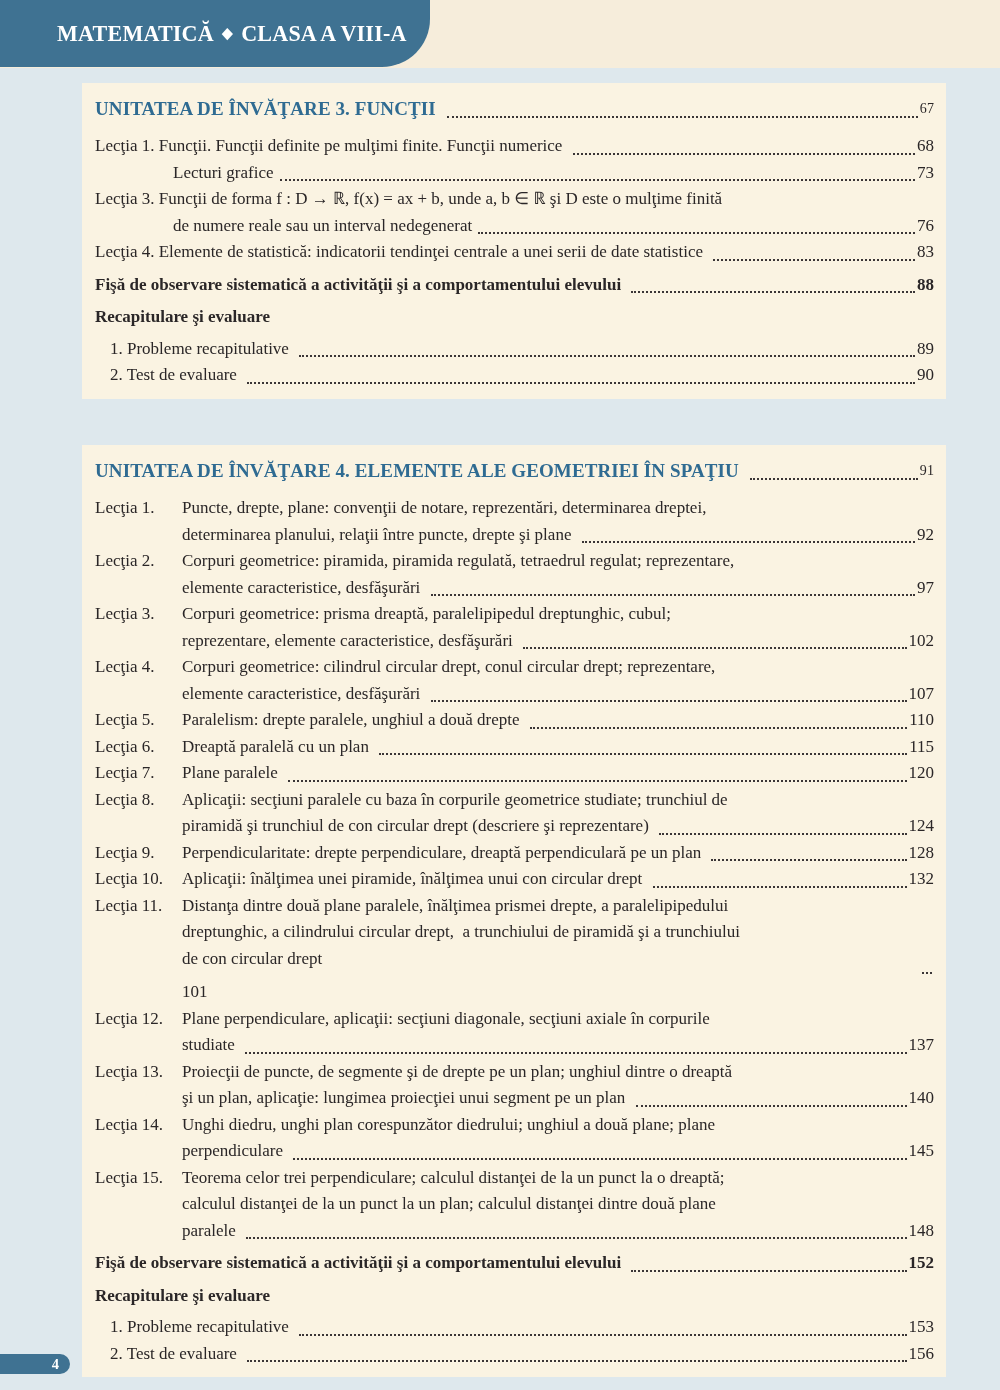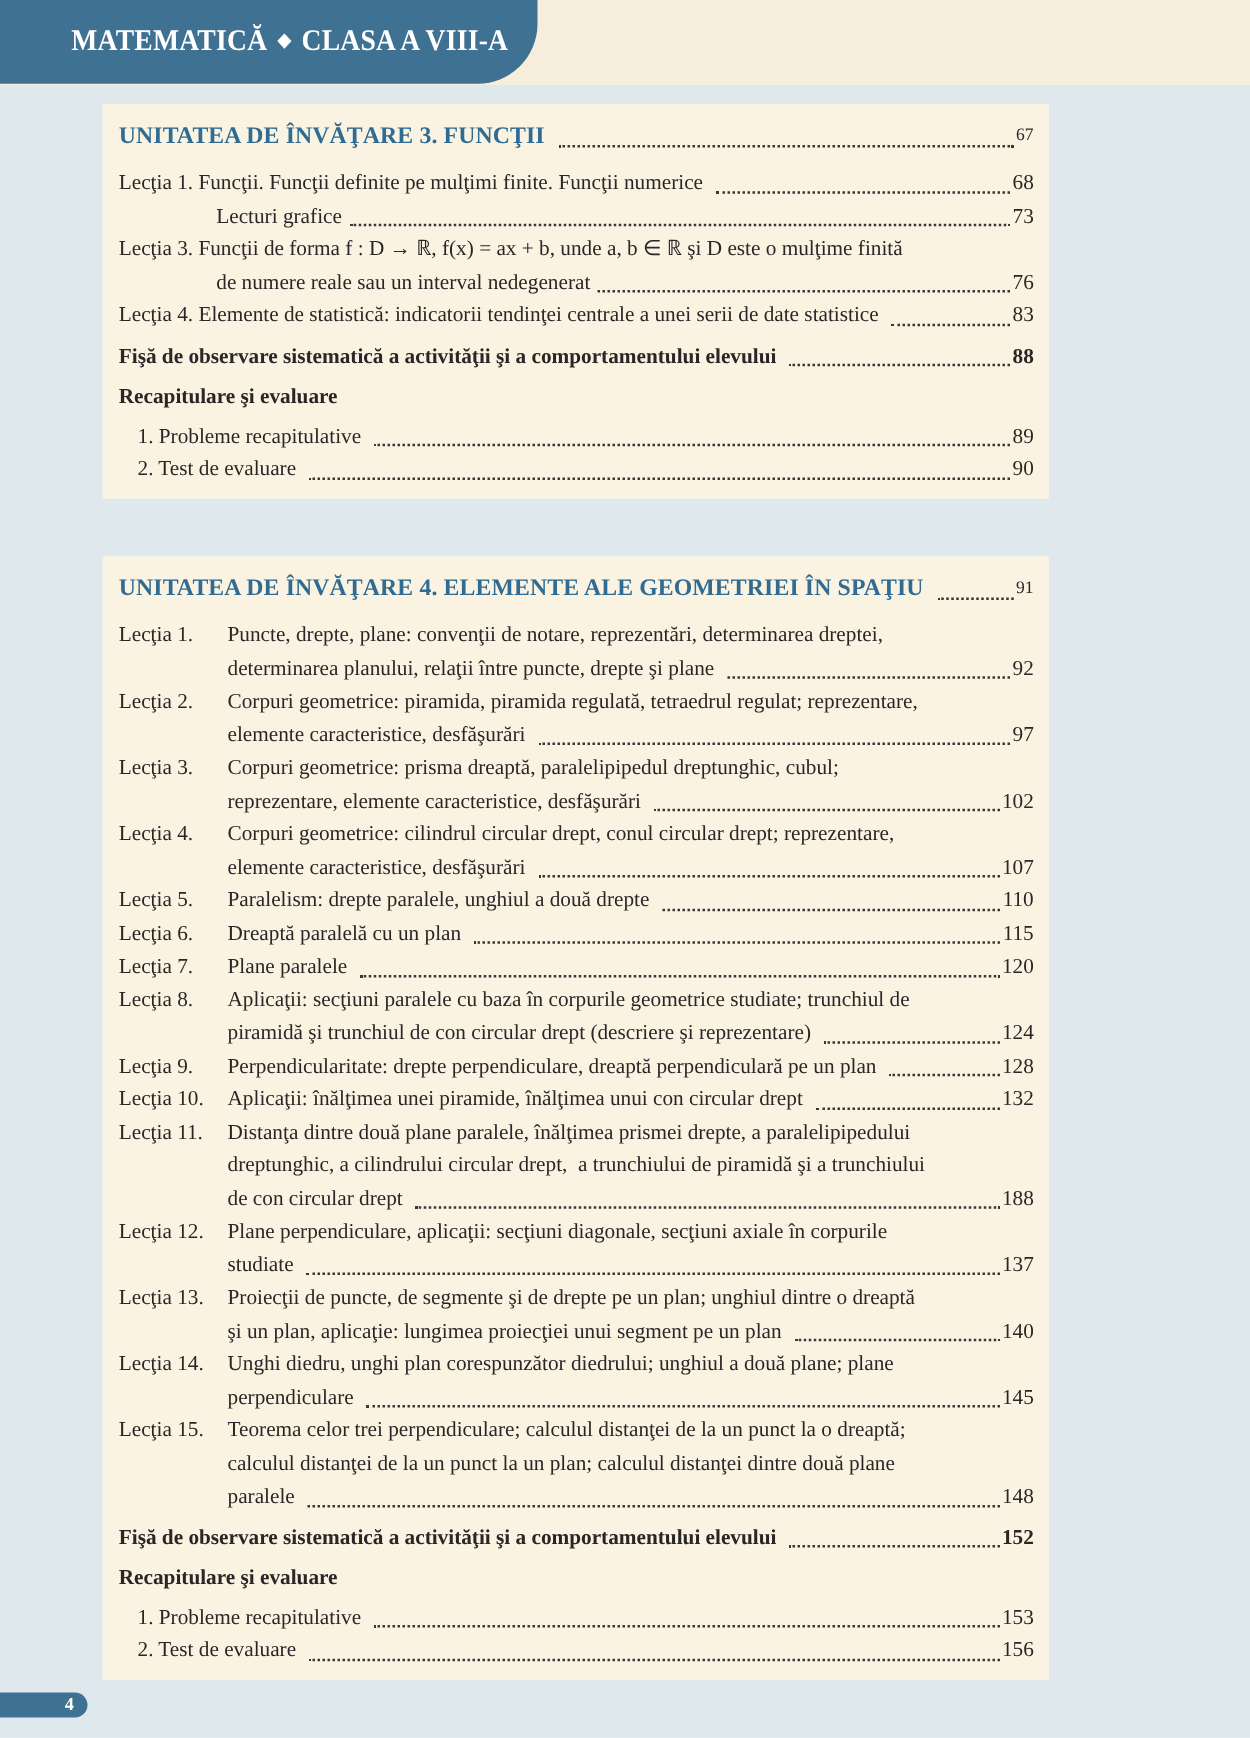--- a/index.html
+++ b/index.html
@@ -23,21 +23,21 @@
   .banner-inner {
     display:flex; align-items:center;
     padding-left:62px;
     font-weight:bold; font-size:24px; letter-spacing:0.2px;
     transform:scaleX(0.92); transform-origin:left center;
     white-space:nowrap;
   }
   .diamond { font-size:15px; margin:0 9px; position:relative; top:-1px; }
 
   .card {
-    position:absolute; left:82px; width:757px; box-sizing:border-box;
+    position:absolute; left:82px; width:864px; box-sizing:border-box;
     background: var(--card-cream, #faf3e2);
     padding:12px 12px 10px 13px;
     font-size:17px;
   }
   .heading-row {
     display:flex; line-height:28px; margin-bottom:10px;
     color: var(--heading-blue, #2f6b92);
     font-weight:bold; font-size:19px; letter-spacing:0.1px;
   }
   .heading-row .htxt { white-space:pre; }
@@ -246,24 +246,24 @@
           </div>
         </div>
         <div class="entry">
           <div class="line">
             <span class="lbl" style="flex: 0 0 87px;">Lecţia 11.</span>
             <span class="txt">Distanţa dintre două plane paralele, înălţimea prismei drepte, a paralelipipedului</span>
           </div>
           <div class="line" style="padding-left: 87px;">
             <span class="txt">dreptunghic, a cilindrului circular drept,  a trunchiului de piramidă şi a trunchiului</span>
           </div>
-          <div class="line" style="padding-left: 87px;">
+          <div class="line" style="padding-left: 87px; flex-direction: column;">
             <span class="txt">de con circular drept </span>
             <span class="leader"></span>
-            <span class="pg"> 188</span>
+            <span class="pg"> 101</span>
           </div>
         </div>
         <div class="entry">
           <div class="line">
             <span class="lbl" style="flex: 0 0 87px;">Lecţia 12.</span>
             <span class="txt">Plane perpendiculare, aplicaţii: secţiuni diagonale, secţiuni axiale în corpurile</span>
           </div>
           <div class="line" style="padding-left: 87px;">
             <span class="txt">studiate </span>
             <span class="leader"></span>

